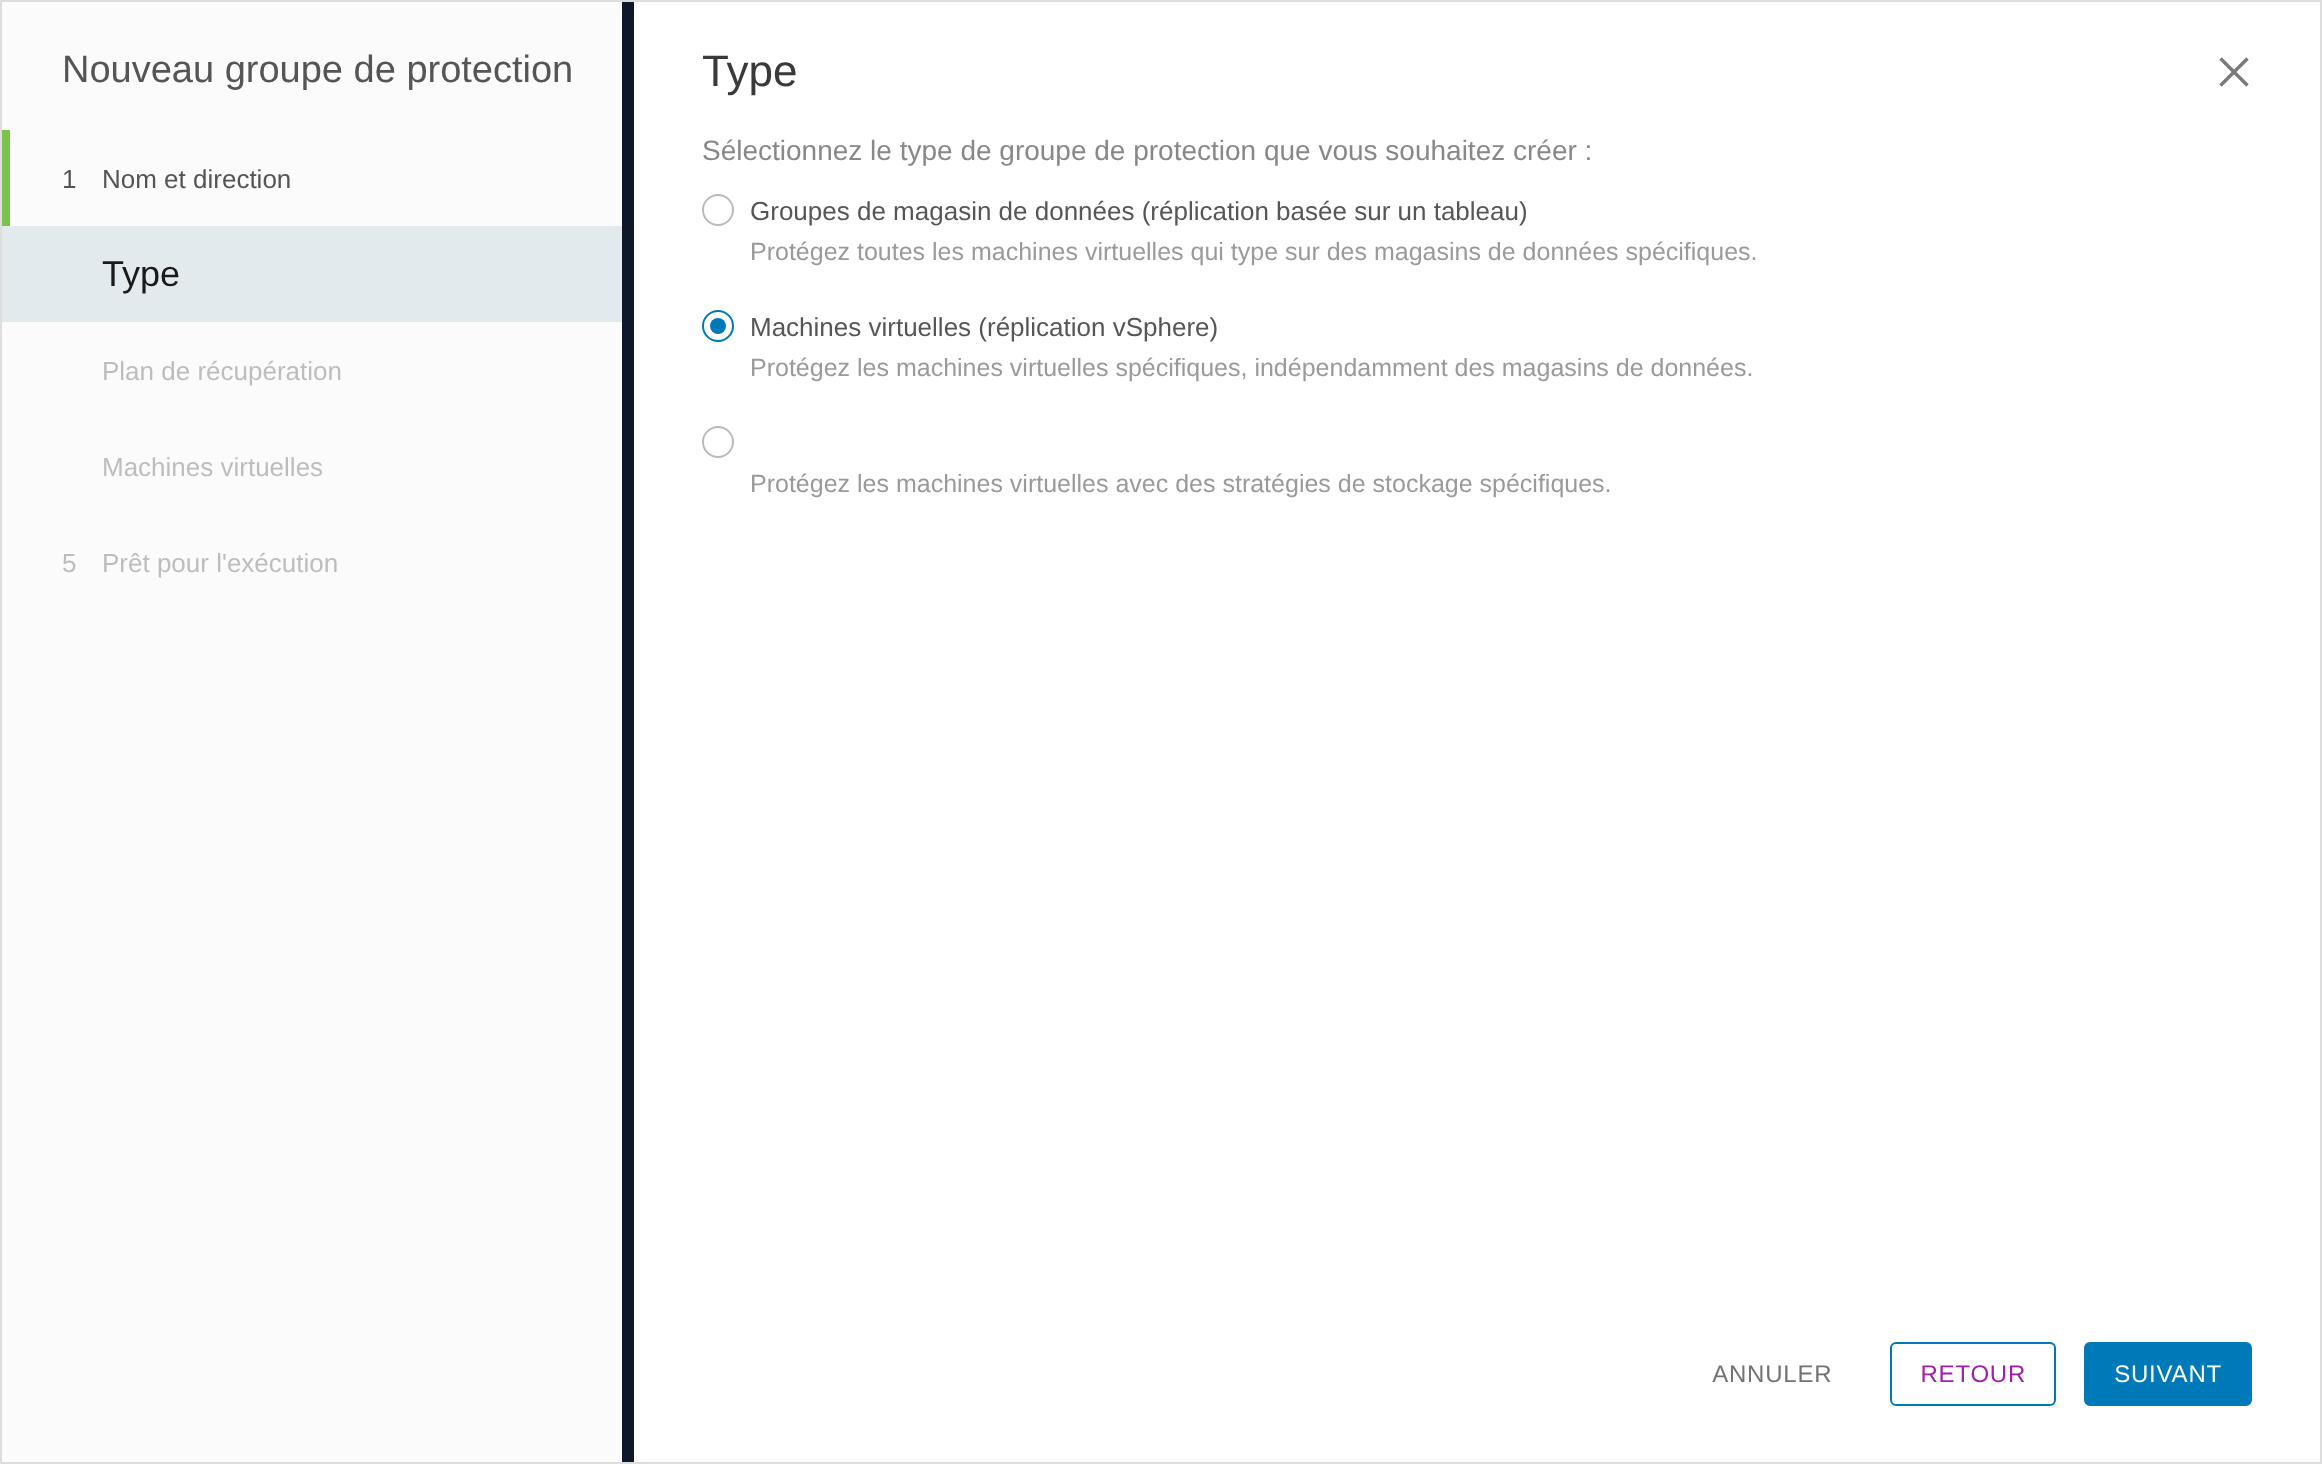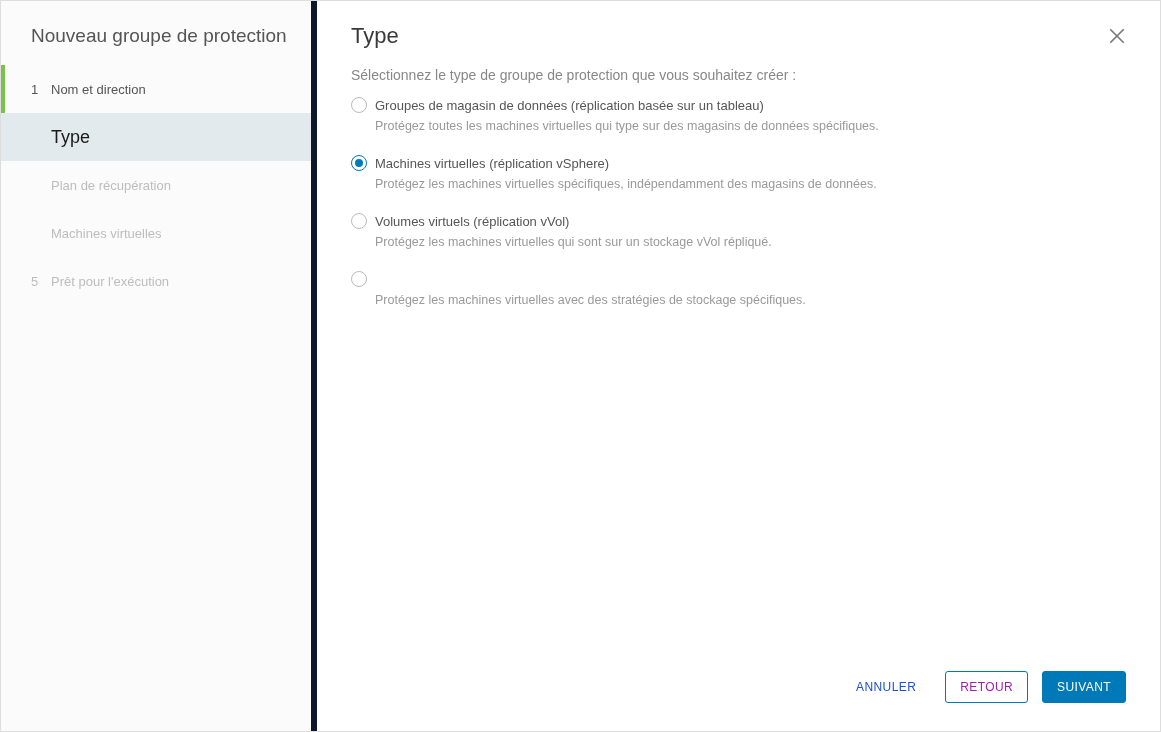--- a/index.html
+++ b/index.html
@@ -147,21 +147,21 @@
     font-size: 12px;
     letter-spacing: 0.4px;
     padding: 8px 14px;
     border-radius: 3px;
     cursor: pointer;
     text-transform: uppercase;
     border: 1px solid transparent;
     background: transparent;
     font-family: inherit;
   }
-  .btn-link { color: #1d4ed8; }
+  .btn-link { color: #737373; }
   .btn-outline { color: #a21caf; border-color: #0079b8; background: #fff; }
   .btn-primary { color: #ffffff; background: #0079b8; border-color: #0079b8; }
 </style>
 </head>
 <body>
 
 <div class="dialog">
 
   <div class="sidebar">
     <div class="sidebar-title">Nouveau groupe de protection</div>
@@ -212,27 +212,20 @@
       </div>
 
       <div class="option">
         <div class="option-row">
           <span class="radio checked"></span>
           <span class="option-label">Machines virtuelles (réplication vSphere)</span>
         </div>
         <div class="option-desc">Protégez les machines virtuelles spécifiques, indépendamment des magasins de données.</div>
       </div>
 
-      <div class="option">
-        <div class="option-row">
-          <span class="radio"></span>
-          <span class="option-label">Volumes virtuels (réplication vVol)</span>
-        </div>
-        <div class="option-desc">Protégez les machines virtuelles qui sont sur un stockage vVol répliqué.</div>
-      </div>
 
       <div class="option">
         <div class="option-row">
           <span class="radio"></span>
         </div>
         <div class="option-desc">Protégez les machines virtuelles avec des stratégies de stockage spécifiques.</div>
       </div>
     </div>
 
     <div class="footer">

